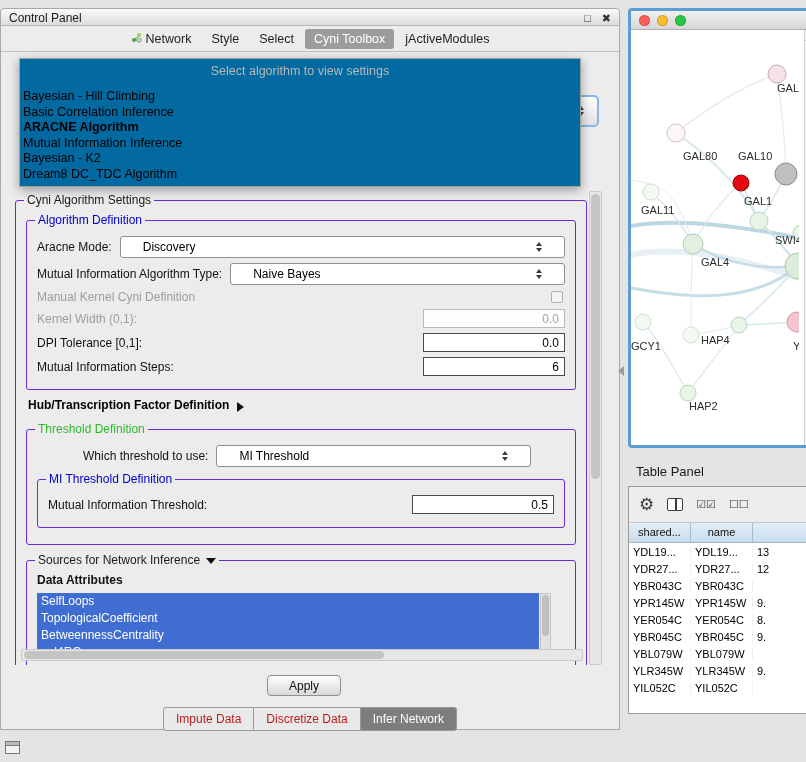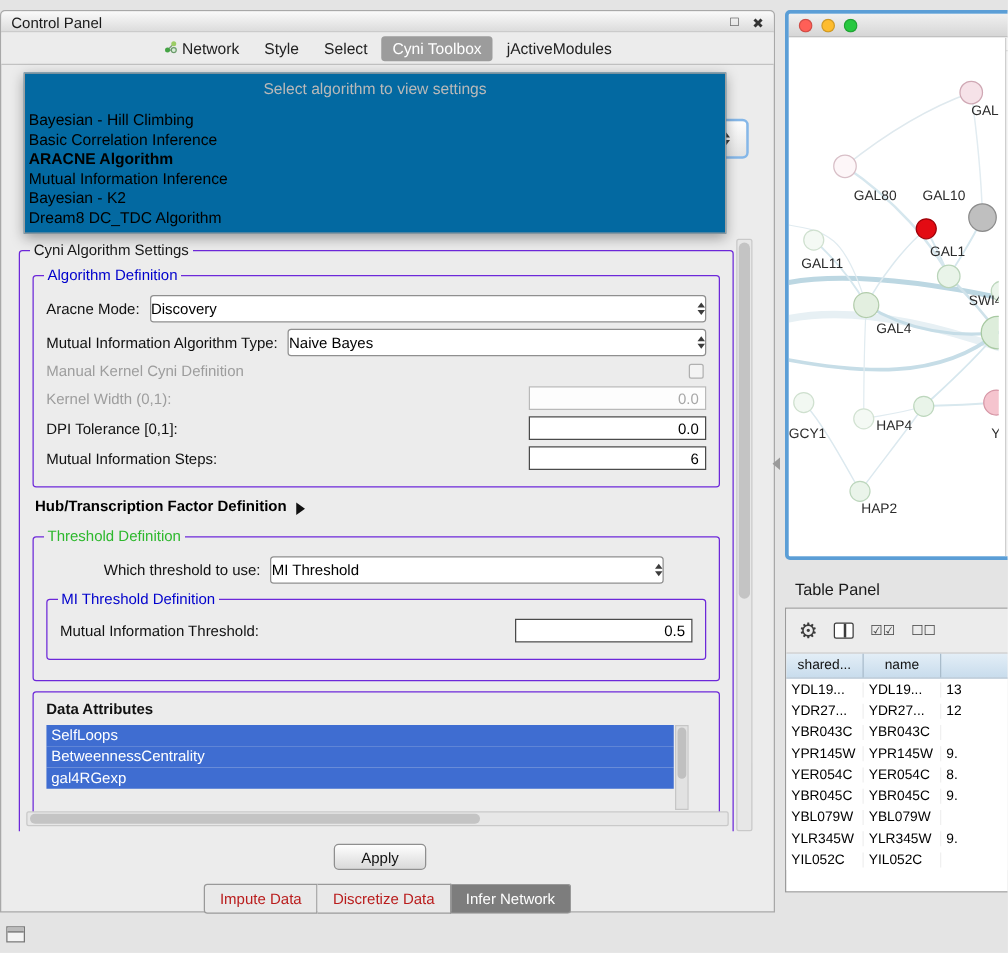--- a/index.html
+++ b/index.html
@@ -25,21 +25,21 @@
 
 
 .settings-viewport{position:absolute;left:12px;top:182px;width:576px;height:474px;overflow:hidden}
 fieldset{border:1px solid #6d28d9;border-radius:3px;padding:4px 8px 8px;margin:2px 2px 8px}
 legend{font-size:12px;padding:0 3px;color:#1a1a1a}
 fieldset.blue>legend{color:var(--legend-blue)}
 fieldset.green>legend{color:var(--legend-green)}
 .row{display:flex;align-items:center;margin:5px 2px}
 .lbl{font-size:12px;font-weight:normal;color:#111;white-space:nowrap}
 .lbl.disabled{color:#9d9d9d}
-.combo{flex:1;margin-left:8px;height:22px;background:#fff;border:1px solid #8f8f8f;border-radius:3px;display:flex;align-items:center;padding:0 0;font-size:12px}
+.combo{flex:1;margin-left:8px;height:22px;background:#fff;border:1px solid #8f8f8f;border-radius:3px;display:flex;align-items:center;padding:0 22px;font-size:12px}
 .combo .val{flex:1;overflow:hidden;white-space:nowrap}
 .stepper{display:flex;flex-direction:column;gap:2px;margin-left:6px}
 .tri-up{width:0;height:0;border-left:3.5px solid transparent;border-right:3.5px solid transparent;border-bottom:4px solid #3c3c3c}
 .tri-down{width:0;height:0;border-left:3.5px solid transparent;border-right:3.5px solid transparent;border-top:4px solid #3c3c3c}
 input.field{width:142px;height:19px;margin-left:auto;border:1px solid #4a4a4a;font-size:12px;text-align:right;padding:0 5px;background:#fff;font-family:inherit;color:#000}
 input.field.dis{border:1px solid #b9b9b9;color:#a7a7a7;background:#fdfdfd}
 .checkbox{width:12px;height:12px;border:1px solid #b0b0b0;background:#f3f3f3;border-radius:2px;margin-left:auto;margin-right:2px}
 .hub-row{display:flex;align-items:flex-end;margin:8px 2px 10px 4px;font-size:12px;font-weight:bold}
 .arrow-right{width:0;height:0;border-top:5px solid transparent;border-bottom:5px solid transparent;border-left:7px solid #111;margin-left:8px}
 .arrow-down{width:0;height:0;border-left:5px solid transparent;border-right:5px solid transparent;border-top:6px solid #111;display:inline-block;margin-left:6px;vertical-align:middle}
@@ -217,24 +217,26 @@
         <fieldset class="blue">
           <legend>MI Threshold Definition</legend>
           <div class="row">
             <span class="lbl">Mutual Information Threshold:</span>
             <input class="field" value="0.5" style="">
           </div>
         </fieldset>
       </fieldset>
 
       <fieldset>
+        <legend><span>Sources for Network Inference</span><span class="arrow-down"></span></legend>
         <div class="data-attr-title">Data Attributes</div>
         <div class="listwrap">
           <div id="attr-list">
               <div class="list-item">SelfLoops</div>
+              <div class="list-item">TopologicalCoefficient</div>
               <div class="list-item">BetweennessCentrality</div>
               <div class="list-item">gal4RGexp</div>
             </div>
           <div class="list-scroll">
               <div class="thumb"></div>
             </div>
         </div>
       </fieldset>
     </fieldset>
   </div>

